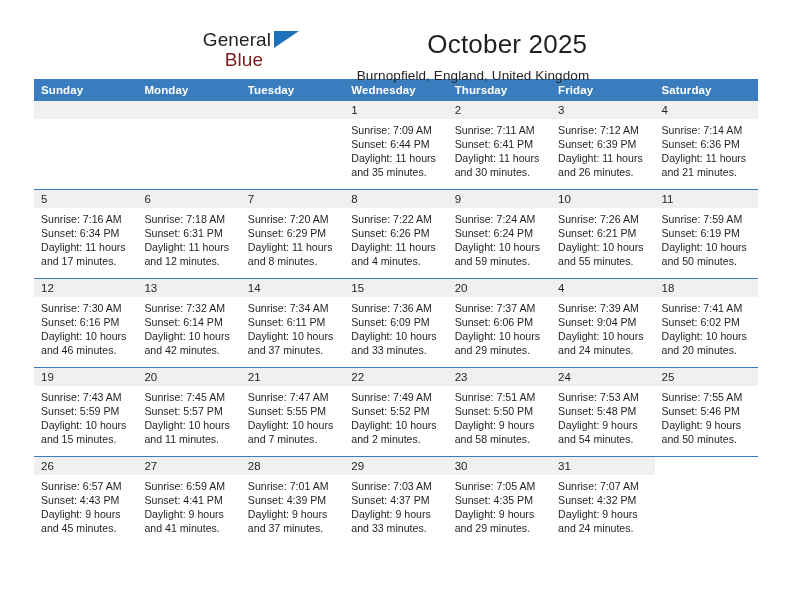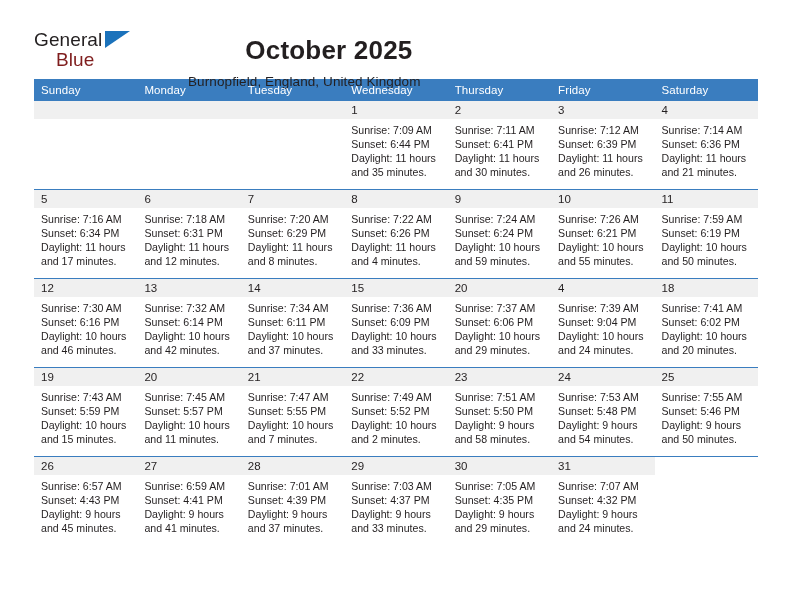--- a/index.html
+++ b/index.html
@@ -20,21 +20,21 @@
     width: 792px;
     height: 612px;
     box-sizing: border-box;
     padding: 0 34px;
   }
 
   
   .header {
     display: flex;
     align-items: flex-start;
-    justify-content: flex-start;
+    justify-content: center;
     padding-top: 28px;
     height: 66px;
     box-sizing: border-box;
   }
 
   .logo {
     position: relative;
     width: 110px;
     padding-top: 2px;
     line-height: 1;
@@ -63,24 +63,24 @@
     border-left: 25px solid #1b72bb;
     border-bottom: 17px solid transparent;
   }
 
   .title-block {
     text-align: right;
     padding-top: 0px;
   }
   .cal-title {
     font-size: 26px;
-    font-weight: bold;
+    font-weight: normal;
     color: #231f20;
     line-height: 1.1;
-    margin: 8px;
+    margin: 2px;
     letter-spacing: .2px;
   }
   .cal-subtitle {
     font-size: 13.5px;
     color: #231f20;
     margin-top: 9px;
     letter-spacing: .1px;
     padding-left: 44px;
   }
 
@@ -89,21 +89,21 @@
     margin-top: 13px;
     width: 724px;
     border-collapse: collapse;
     table-layout: fixed;
   }
 
   .calendar th {
     background: #3a7dbf;
     color: #ffffff;
     font-size: 11.5px;
-    font-weight: normal;
+    font-weight: bold;
     text-align: left;
     padding: 5px 0 5px 7px;
     height: 20px;
     box-sizing: border-box;
     letter-spacing: .1px;
   }
 
   .calendar td {
     width: 103.43px;
     height: 88px;

